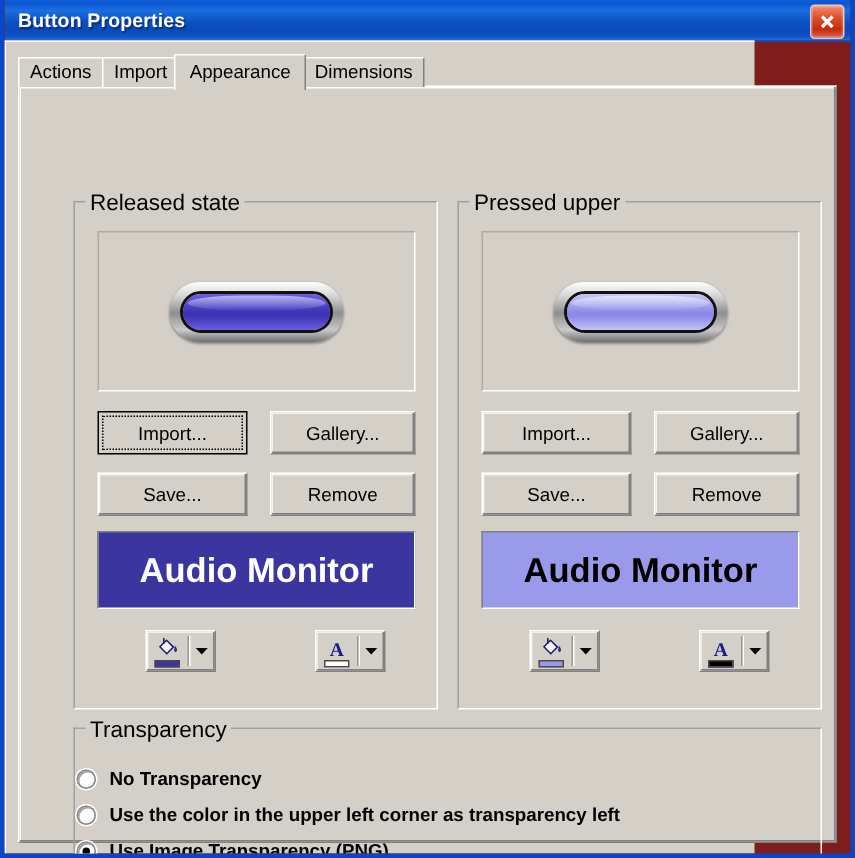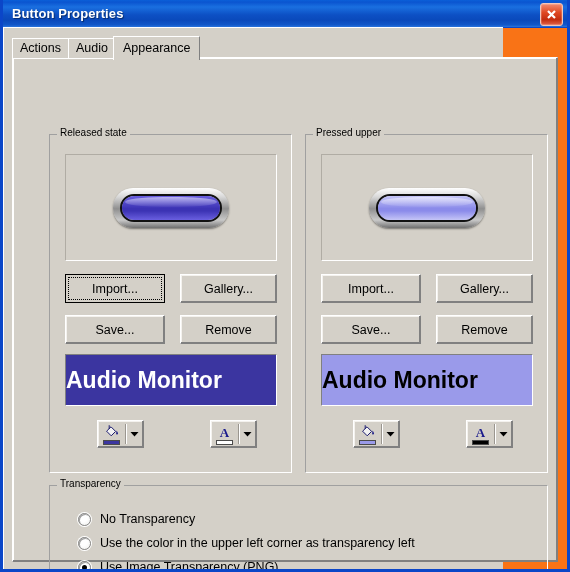--- a/index.html
+++ b/index.html
@@ -11,21 +11,21 @@
     font-family: "Liberation Sans", sans-serif;
     -webkit-font-smoothing: none;
   }
 
   
   #window {
     position: relative;
     width: 570px;
     height: 572px;
     box-sizing: border-box;
-    background: #f97316;
+    background: #7f1d1d;
     border: 3px solid #0b46c8;
     border-top-width: 0;
     overflow: hidden;
   }
 
   
   #titlebar {
     position: relative;
     height: 27px;
     background: linear-gradient(to bottom,
@@ -135,21 +135,21 @@
     border: 1px solid #ffffff;
     border-top-color: #a0a0a0;
     border-left-color: #a0a0a0;
   }
   .group-title {
     position: absolute;
     top: -8px;
     left: 7px;
     padding: 0 3px;
     background: #d4d0c8;
-    font-size: 10px;
+    font-size: 15px;
     color: #000000;
     white-space: nowrap;
   }
 
   #grp-released { left: 36px; top: 76px; width: 243px; height: 339px; }
   #grp-pressed  { left: 292px; top: 76px; width: 243px; height: 339px; }
   #grp-transparency { left: 36px; top: 427px; width: 499px; height: 98px; }
 
   
   .preview-box {
@@ -229,21 +229,21 @@
   
   .sample {
     position: absolute;
     left: 15px;
     top: 219px;
     width: 212px;
     height: 52px;
     box-sizing: border-box;
     display: flex;
     align-items: center;
-    justify-content: flex-start;
+    justify-content: center;
     font-size: 23px;
     font-weight: bold;
     border: 1px solid;
     border-color: #808080 #ffffff #ffffff #808080;
   }
 
   
   .colorbtn {
     position: absolute;
     top: 285px;
@@ -283,24 +283,25 @@
     border: 1px solid #4a4a4a;
     box-sizing: border-box;
     margin-top: 1px;
   }
   .cb-fill-left { left: 47px; width: 47px; }
   .cb-text-left { left: 160px; width: 47px; }
 
   
   .radio-row {
     position: absolute;
-    left: 28px;
+    left: 1px;
     display: flex;
     align-items: center;
     cursor: pointer;
+    font-weight: bold;
   }
   .radio {
     width: 13px;
     height: 13px;
     border-radius: 50%;
     box-sizing: border-box;
     background: radial-gradient(circle at 38% 34%, #ffffff 40%, #ededea 100%);
     border: 1px solid #8a8a8a;
     box-shadow: inset 1px 1px 0 #9f9f9f, 0 0 0 1px #ffffff;
     position: relative;
@@ -334,22 +335,23 @@
       <svg width="13" height="13" viewBox="0 0 13 13" aria-hidden="true">
         <path d="M3 3 L10 10 M10 3 L3 10" stroke="#ffffff" stroke-width="2.2" stroke-linecap="butt"></path>
       </svg>
     </div>
   </div>
 
   <div id="client">
 
     <div id="tabstrip">
       <div class="tab">Actions</div>
-      <div class="tab">Audio</div>
+      <div class="tab">Import</div>
       <div class="tab selected">Appearance</div>
+      <div class="tab">Dimensions</div>
     </div>
 
     <div id="tabpage">
 
       <div class="groupbox" id="grp-released">
         <div class="group-title">Released state</div>
 
         <div class="preview-box">
           <div class="pill-wrap">
             <div class="pill-bezel"></div>

